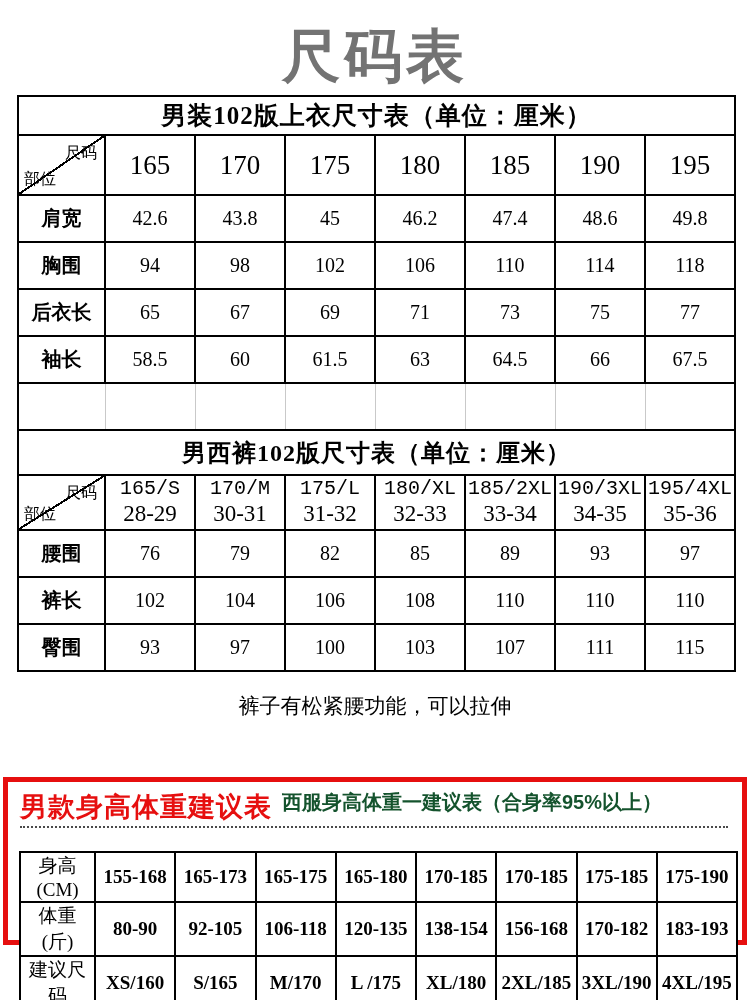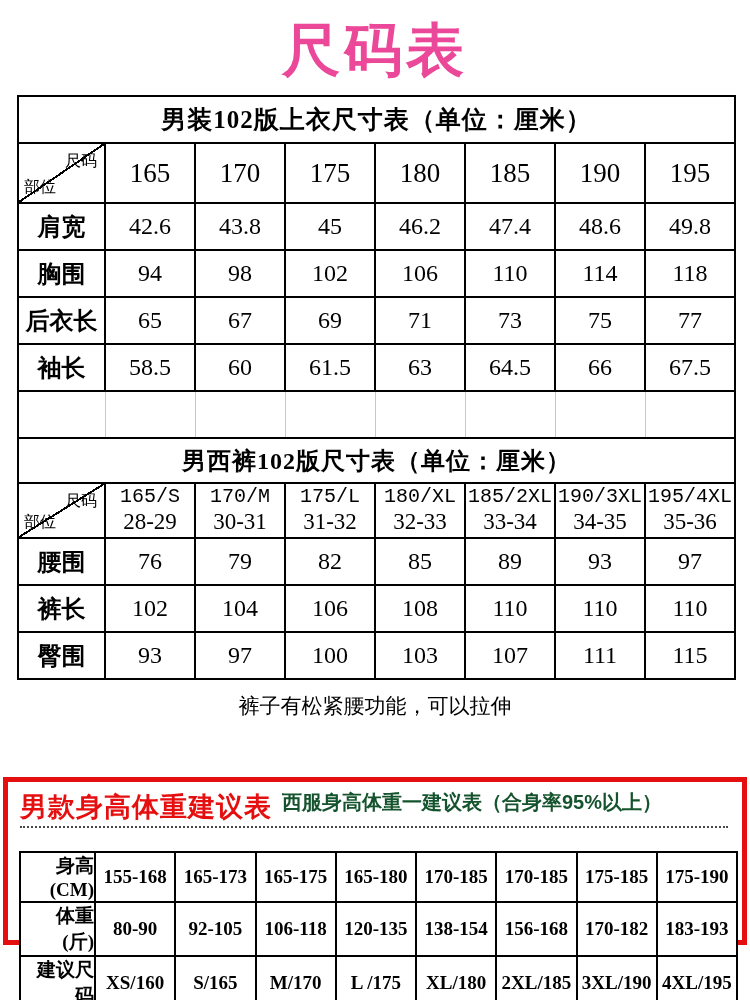--- a/index.html
+++ b/index.html
@@ -5,39 +5,39 @@
   * { margin:0; padding:0; box-sizing:border-box; }
   html,body { background:#ffffff; }
   body {
     width:750px; height:1000px;
     font-family:"Liberation Serif", serif;
     color:#000;
   }
   .page { position:relative; width:750px; height:1000px; background:#fff; overflow:hidden; }
 
   .main-title {
-    position:absolute; top:12px; left:0; width:100%;
+    position:absolute; top:18px; left:0; width:100%;
     text-align:center; font-size:58px; font-weight:bold;
-    font-family:"Liberation Sans", sans-serif; letter-spacing:4px; color:#ec4899;
+    font-family:"Liberation Sans", sans-serif; letter-spacing:4px; color:#737373;
   }
 
   
   table.sizes {
     position:absolute; left:17px; top:95px; width:719px;
     border-collapse:collapse; table-layout:fixed; background:#fff;
   }
   table.sizes td {
     border:2px solid #000; text-align:center; vertical-align:middle;
     overflow:hidden; color:#000;
   }
-  td.title-cell  { height:47px; font-size:25px; font-weight:bold; letter-spacing:1px; }
+  td.title-cell  { height:39px; font-size:25px; font-weight:bold; letter-spacing:1px; }
   td.title-cell2 { height:45px; font-size:24px; font-weight:bold; letter-spacing:1px; }
   tr.hdr  td { height:60px; font-size:27px; }
   tr.hdr2 td { height:55px; }
-  tr.data td { height:47px; font-size:24px;border-radius:9px; }
+  tr.data td { height:47px; font-size:20px;border-radius:9px; }
   td.rlabel { font-size:24px; font-weight:bold; }
   .sz1 { font-family:Liberation Mono, monospace; font-size:20px; line-height:1.2; }
   .sz2 { font-size:23px; line-height:1.15; }
 
   
   td.corner { position:relative; padding:0; }
   .diag {
     position:absolute; inset:0;
     background:linear-gradient(to bottom right,
       transparent calc(50% - 1px), #000 calc(50% - 1px),
@@ -80,21 +80,21 @@
     border-top:2px dotted #4a4a4a;
   }
   table.rec-table {
     position:absolute; left:11px; top:69px; width:719px;
     border-collapse:collapse; table-layout:fixed; background:#fff;
   }
   table.rec-table td {
     border:2px solid #000; height:28px; text-align:center;
     vertical-align:middle; font-size:19px; font-weight:bold; color:#000;
   }
-  table.rec-table td.rec-label { font-weight:bold; font-size:19px;text-align:right; }
+  table.rec-table td.rec-label { font-weight:normal; font-size:19px; }
 </style>
 </head>
 <body>
 
 <div class="page">
 
   <div class="main-title">尺码表</div>
 
   <table class="sizes">
     <colgroup>

